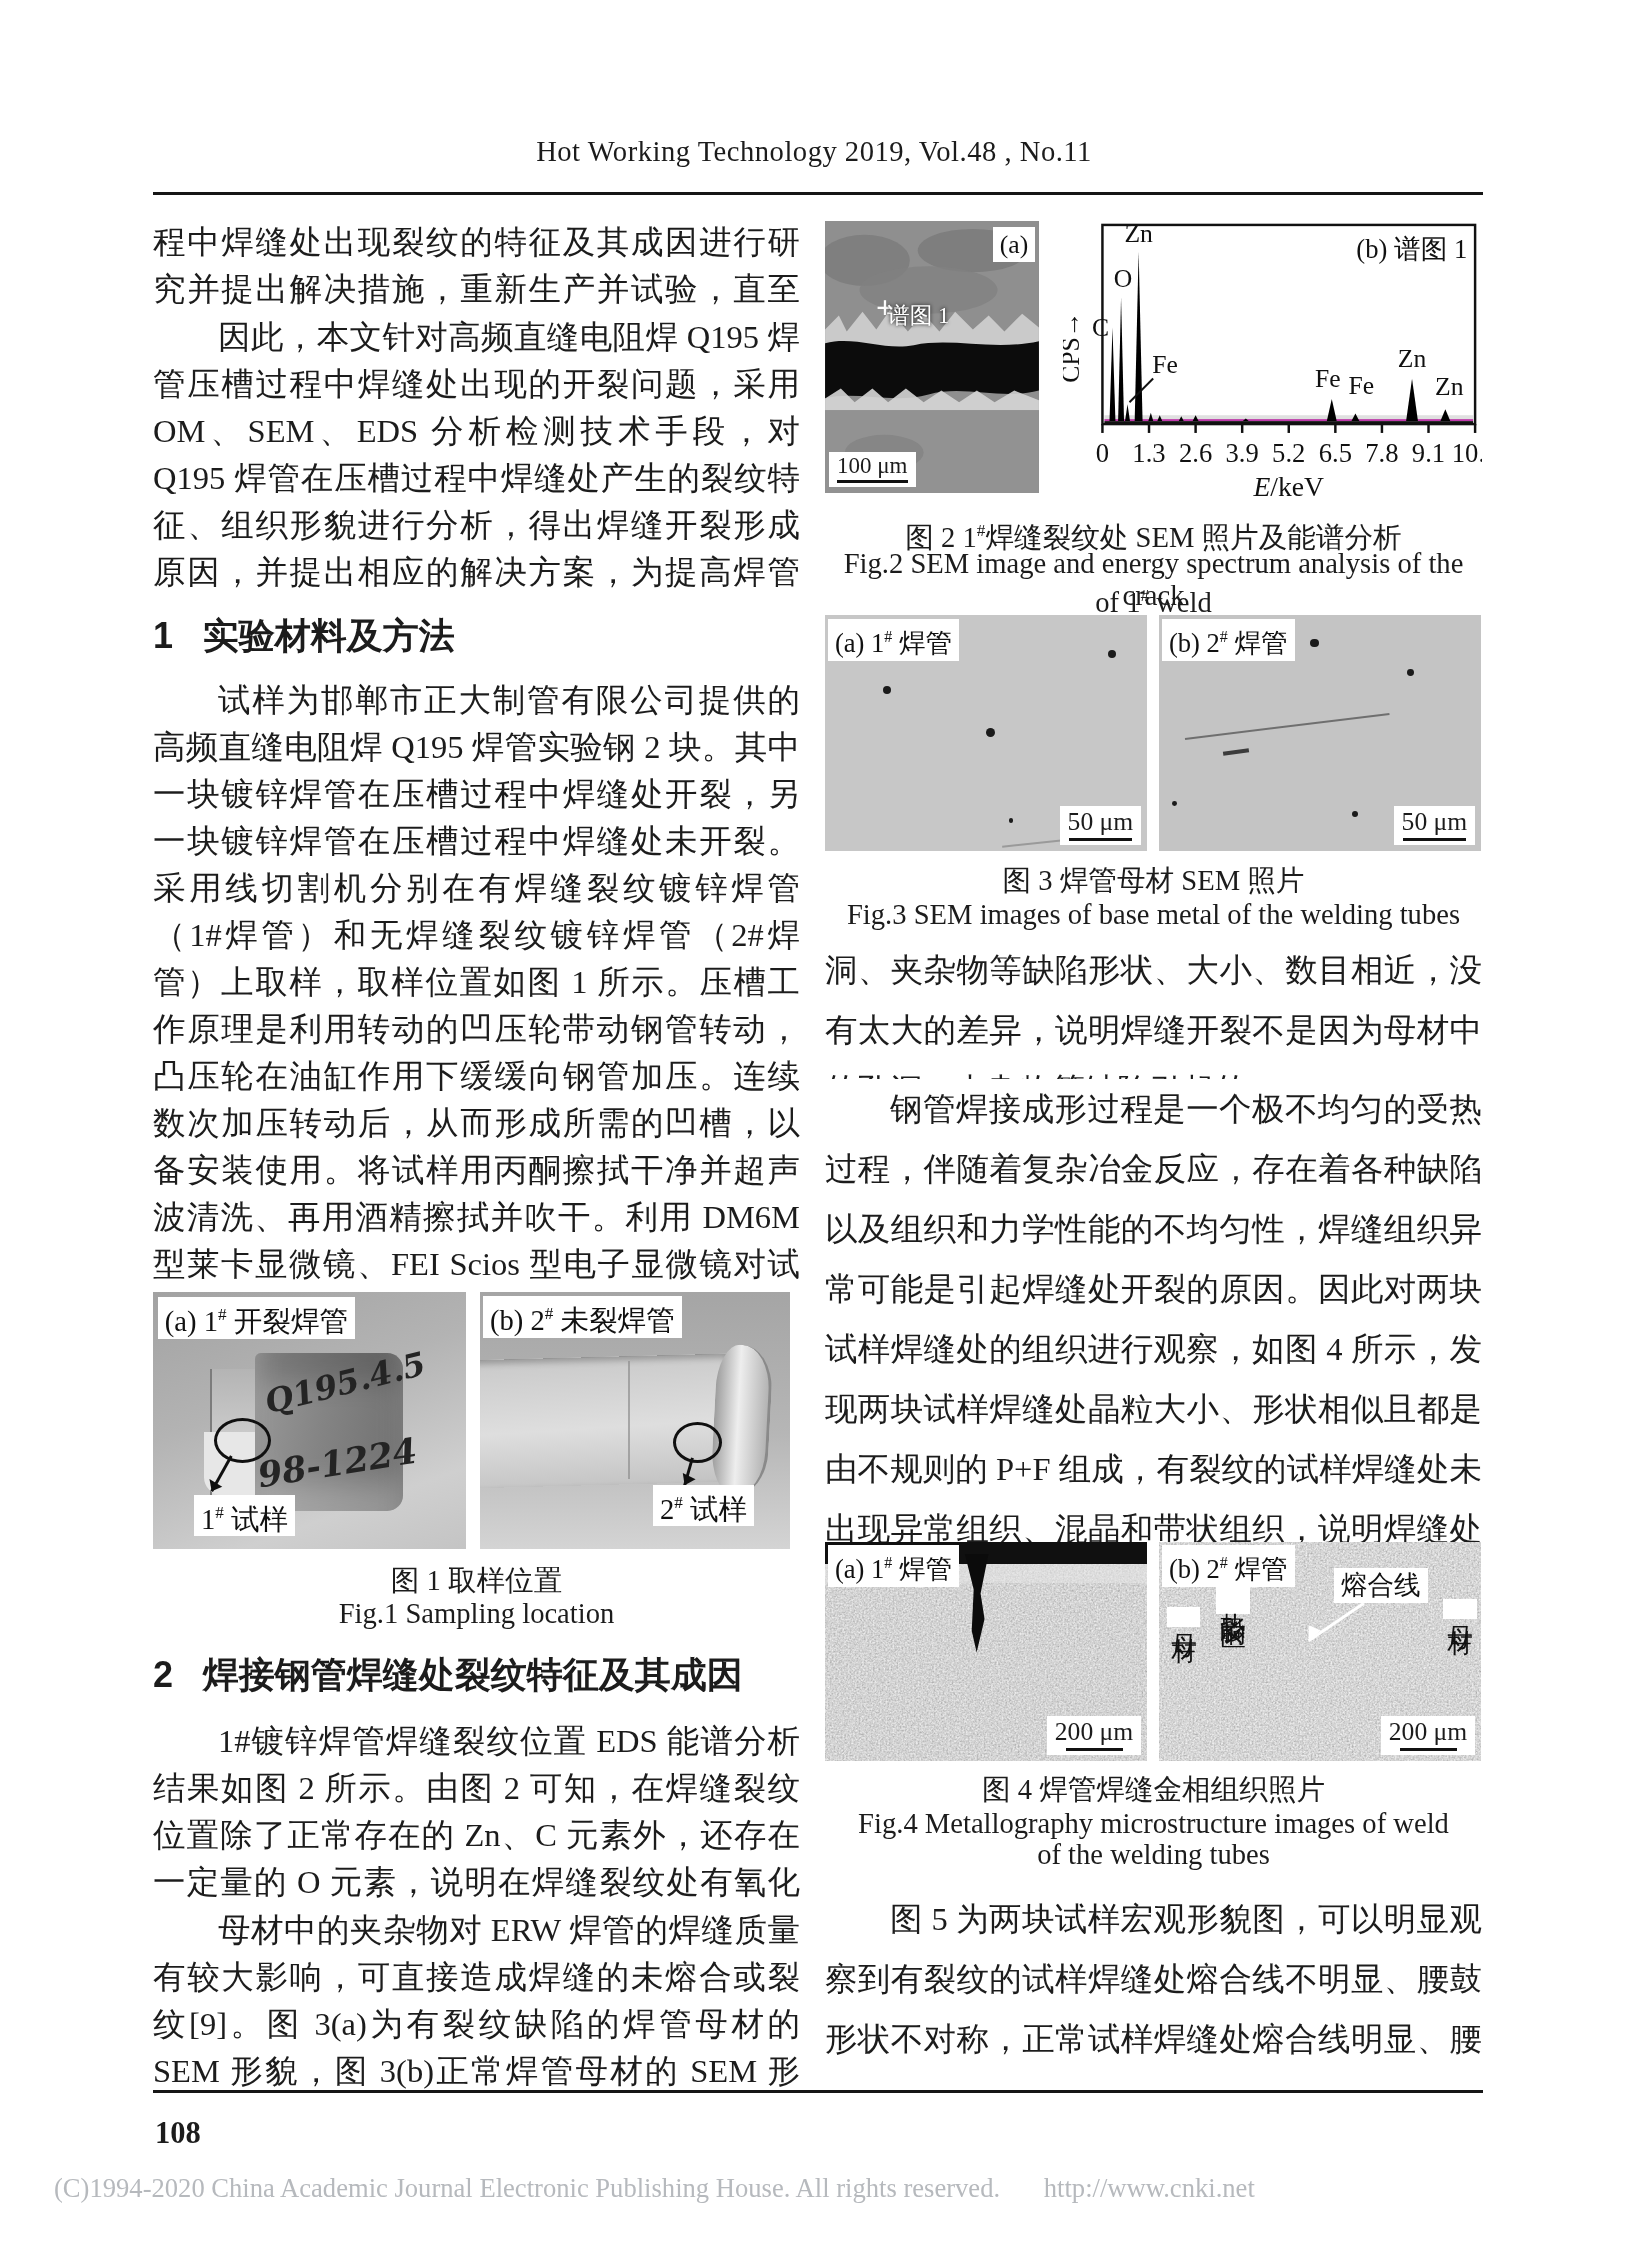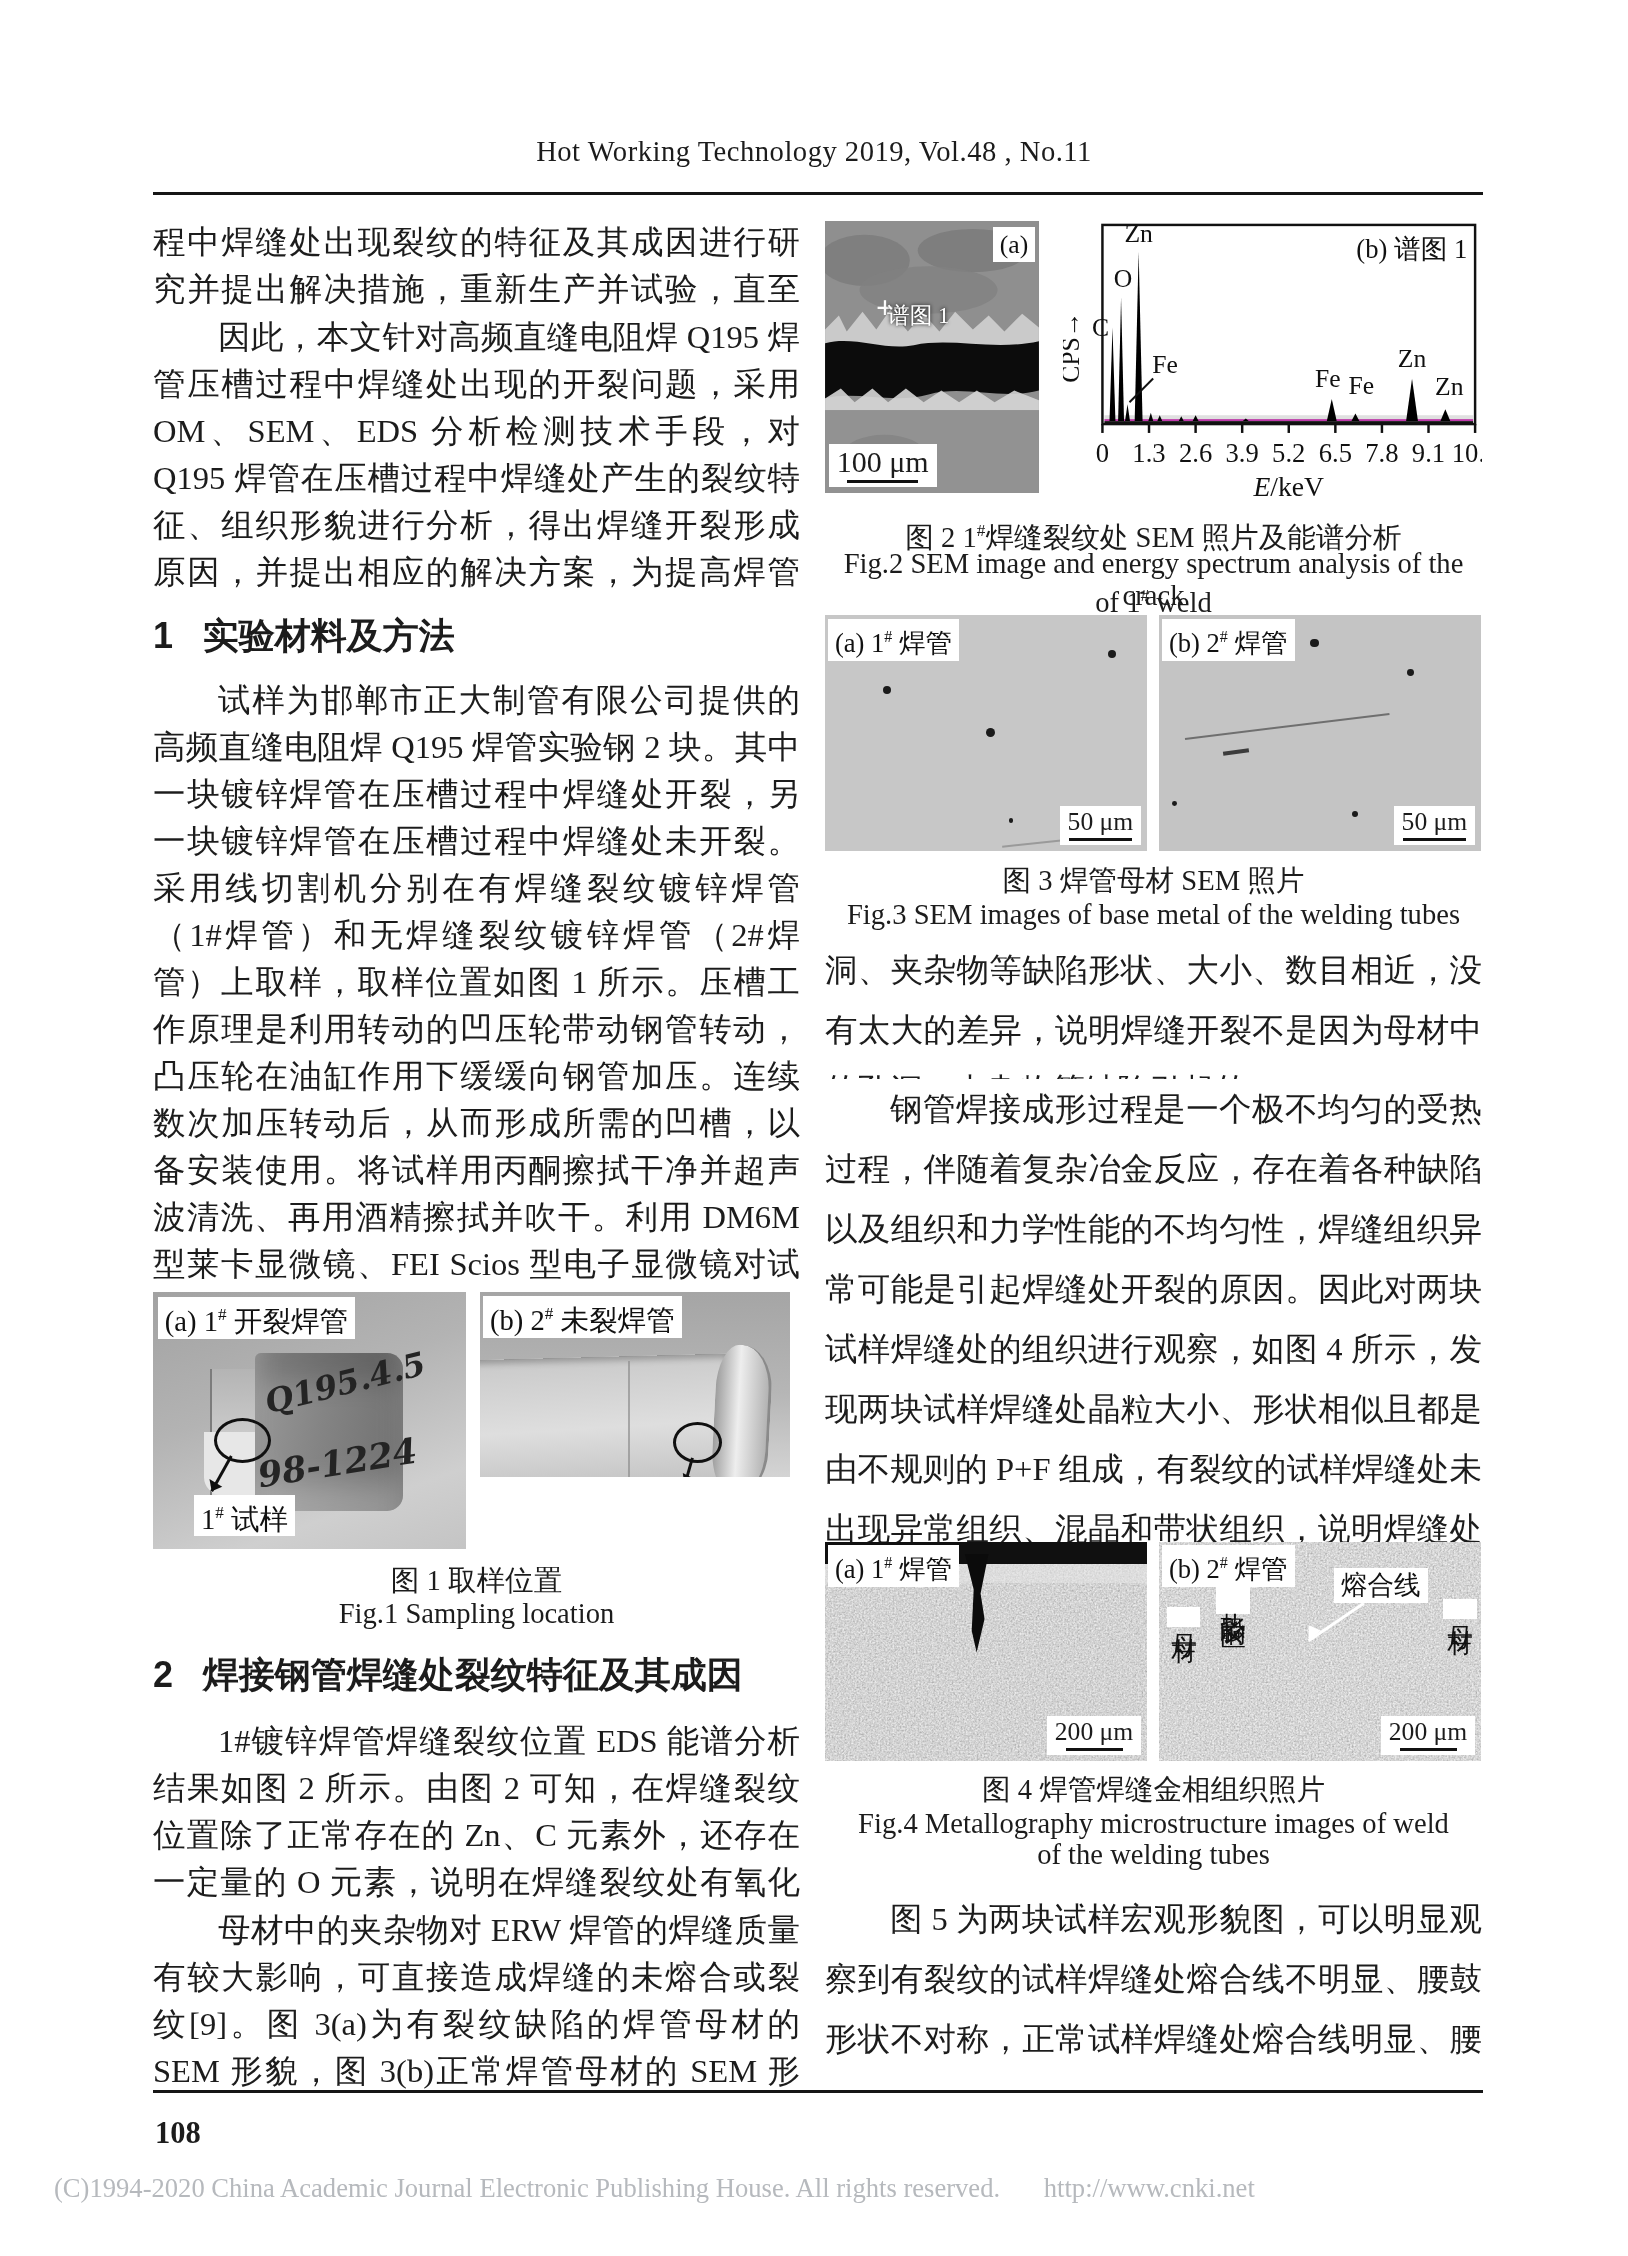--- a/index.html
+++ b/index.html
@@ -77,21 +77,21 @@
           <polygon points="20,40 16,28 30,34" fill="#101010" transform="rotate(8 20 40)"></polygon>
         </svg>
         <div class="wbox" style="left:4.9px;top:5.9px;font-size:28.6px;">
           <span>(a) 1</span><span class="sup">#</span><span> 开裂焊管</span>
         </div>
         <div class="wbox" style="left:41px;top:203px;font-size:28.6px;">
           <span>1</span><span class="sup">#</span><span> 试样</span>
         </div>
       </div>
 
-      <div class="photo" style="left:327px;top:0;width:310px;height:185px;
+      <div class="photo" style="left:327px;top:0;width:310px;height:257px;
            background:linear-gradient(180deg,#a5a5a5 0%,#b6b6b6 55%,#d4d4d4 100%);">
         <div style="position:absolute;left:-5.9px;top:65px;width:252px;height:128px;transform:skewY(-1.5deg);
              background:linear-gradient(178deg,#c9c9c9 0%,#dedede 55%,#c3c3c3 100%);
              box-shadow:inset 0 3.9px 5.9px rgba(0,0,0,.25);"></div>
         <div style="position:absolute;left:148px;top:69px;width:2px;height:118px;background:#8e8e8e;opacity:.7;"></div>
         <div style="position:absolute;left:234px;top:53px;width:53px;height:150px;transform:rotate(3deg);
              background:linear-gradient(90deg,#9d9d9d 0%,#eeeeee 45%,#b3b3b3 100%);
              border-right:3px solid #8a8a8a;border-radius:40% 55% 55% 40% / 30% 30% 30% 30%;"></div>
         <div class="ell" style="left:193px;top:130px;width:43px;height:35px;"></div>
         <svg style="position:absolute;left:187px;top:164px;" width="45" height="45" viewBox="0 0 46 46">
@@ -132,21 +132,21 @@
           <ellipse cx="185" cy="230" rx="40" ry="26" fill="#838383" opacity=".8"></ellipse>
           <path d="M0 110 L14 96 22 112 38 92 52 110 66 90 84 112 100 94 116 112 132 92 150 110 166 96 182 112 200 94 217 108 217 128 0 128 Z" fill="#cacaca"></path>
           <path d="M0 124 C 30 116, 60 132, 90 126 C 130 118, 170 132, 217 122 L217 172 C 180 182, 140 166, 105 176 C 70 186, 30 172, 0 180 Z" fill="#0c0c0c"></path>
           <path d="M0 180 L16 170 30 184 48 170 64 184 82 170 100 184 118 172 136 184 154 172 172 184 192 172 217 182 217 192 0 192 Z" fill="#d6d6d6" opacity=".9"></path>
           <rect y="192" width="217" height="84" fill="#929292"></rect>
           <ellipse cx="60" cy="235" rx="40" ry="18" fill="#868686"></ellipse>
         </svg>
         <span style="position:absolute;left:51px;top:69px;color:#fff;font-size:31.5px;font-weight:bold;">+</span>
         <span style="position:absolute;left:62px;top:79px;color:#fff;font-size:22.7px;text-shadow:0 0 3.9px #000;">谱图 1</span>
         <div class="wbox" style="right:3.9px;left:auto;top:5.9px;font-size:25.6px;">(a)</div>
-        <div class="scalebar" style="left:3.9px;bottom:5.9px;font-size:30px;font-family:Liberation Serif, serif;">
+        <div class="scalebar" style="left:3.9px;bottom:5.9px;font-size:23px;font-family:Liberation Serif, serif;">
           <span>100 μm</span>
           <div class="bar" style="width:71px;"></div>
         </div>
       </div>
 
       <div id="spec" style="position:absolute;left:238px;top:0;width:419px;height:281px;">
           <svg width="419" height="281" viewBox="0 0 425 285" font-family="&quot;Liberation Serif&quot;,&quot;DejaVu Serif&quot;,serif">
             <rect x="40" y="6" width="378" height="202" fill="#ffffff" stroke="#111" stroke-width="2.5"></rect>
             <text x="16" y="130" font-size="26" fill="#111" text-anchor="middle" transform="rotate(-90 16 130)">CPS→</text>
             <text x="410" y="40" text-anchor="end" font-size="27" fill="#111">(b) 谱图 1</text>

